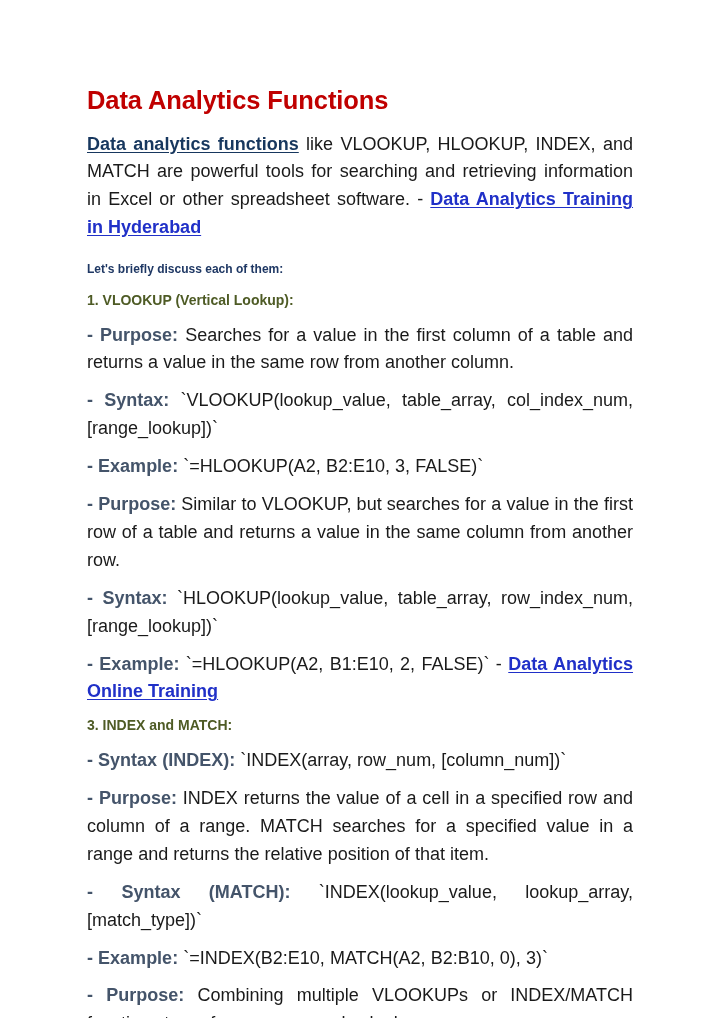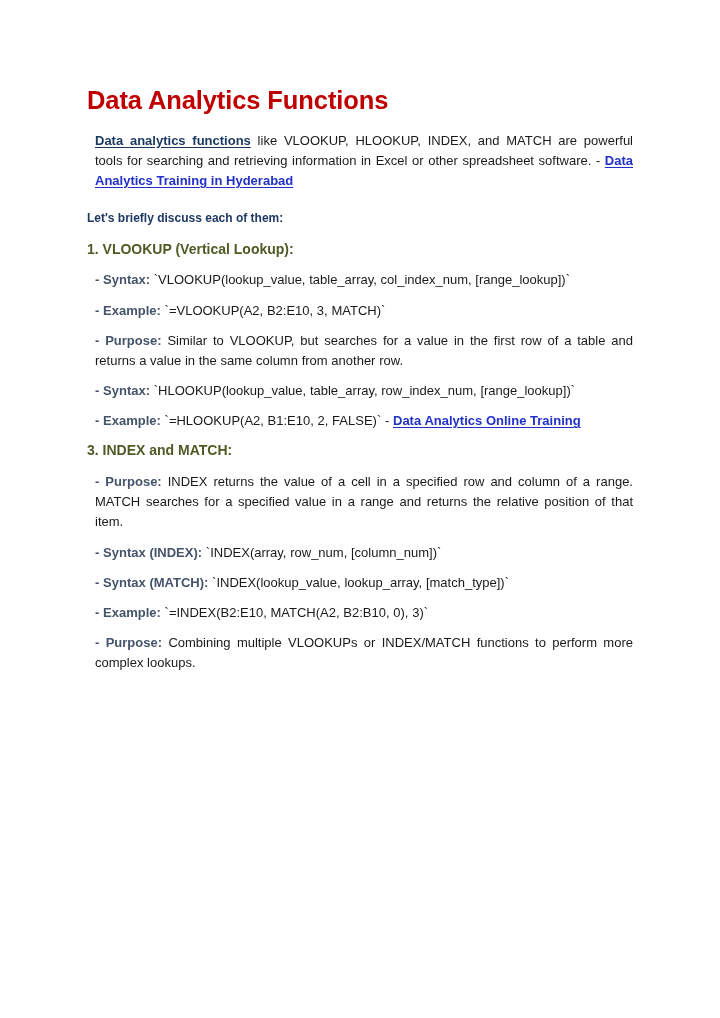--- a/index.html
+++ b/index.html
@@ -32,24 +32,24 @@
     font-size: 25.5px;
     font-weight: bold;
     color: #C00000;
     letter-spacing: -0.1px;
     line-height: 1.12;
     margin: 0 0 16px 0;
   }
 
   
   .para {
-    font-size: 13px;
+    font-size: 18px;
     line-height: 1.55;
     text-align: justify;
-    margin: 0 0 10px 8px;
+    margin: 0 0 10px 0;
     color: #1a1a1a;
     word-spacing: 0.1px;
   }
   .para.last-left { text-align: justify; }
 
   
   .link-navy {
     color: #17375E;
     font-weight: bold;
     text-decoration: underline;
@@ -90,29 +90,30 @@
 <div class="page">
   <div class="content">
 
     <h1 class="doc-title">Data Analytics Functions</h1>
 
     <p class="para"><a class="link-navy">Data analytics functions</a><span> like VLOOKUP, HLOOKUP, INDEX, and MATCH are powerful tools for searching and retrieving information in Excel or other spreadsheet software. - </span><a class="link-blue">Data Analytics Training in Hyderabad</a></p>
 
     <h2 class="heading-navy">Let's briefly discuss each of them:</h2>
 
     <h3 class="heading-olive">1. VLOOKUP (Vertical Lookup):</h3>
+    <p class="para"><span class="label-slate"> - Purpose:</span><span> Searches for a value in the first column of a table and returns a value in the same row from another column.</span></p>
     <p class="para"><span class="label-slate">-        Syntax:</span><span>   `VLOOKUP(lookup_value,      table_array,     col_index_num, [range_lookup])`</span></p>
-    <p class="para"><span class="label-slate"> - Example:</span><span> `=VLOOKUP(A2, B2:E10, 3, MATCH)`</span></p>
+    <p class="para"><span class="label-slate"> - Example:</span><span> `=HLOOKUP(A2, B2:E10, 3, FALSE)`</span></p>
 
     <p class="para"><span class="label-slate"> - Purpose:</span><span> Similar to VLOOKUP, but searches for a value in the first row of a table and returns a value in the same column from another row.</span></p>
     <p class="para"><span class="label-slate">-      Syntax:</span><span>   `HLOOKUP(lookup_value,      table_array,     row_index_num, [range_lookup])`</span></p>
     <p class="para"><span class="label-slate"> - Example:</span><span> `=HLOOKUP(A2, B1:E10, 2, FALSE)` - </span><a class="link-blue">Data Analytics Online Training</a></p>
 
     <h3 class="heading-olive">3. INDEX and MATCH:</h3>
+    <p class="para"><span class="label-slate"> - Syntax (INDEX):</span><span> `INDEX(array, row_num, [column_num])`</span></p>
     <p class="para"><span class="label-slate"> - Purpose:</span><span> INDEX returns the value of a cell in a specified row and column of a range. MATCH searches for a specified value in a range and returns the relative position of that item.</span></p>
-    <p class="para"><span class="label-slate"> - Syntax (INDEX):</span><span> `INDEX(array, row_num, [column_num])`</span></p>
     <p class="para"><span class="label-slate"> - Syntax (MATCH):</span><span> `INDEX(lookup_value, lookup_array, [match_type])`</span></p>
     <p class="para"><span class="label-slate"> - Example:</span><span> `=INDEX(B2:E10, MATCH(A2, B2:B10, 0), 3)`</span></p>
 
     <p class="para last-left"><span class="label-slate"> - Purpose:</span><span> Combining multiple VLOOKUPs or INDEX/MATCH functions to perform more complex lookups.</span></p>
 
   </div>
 </div>
 
 </body></html>

